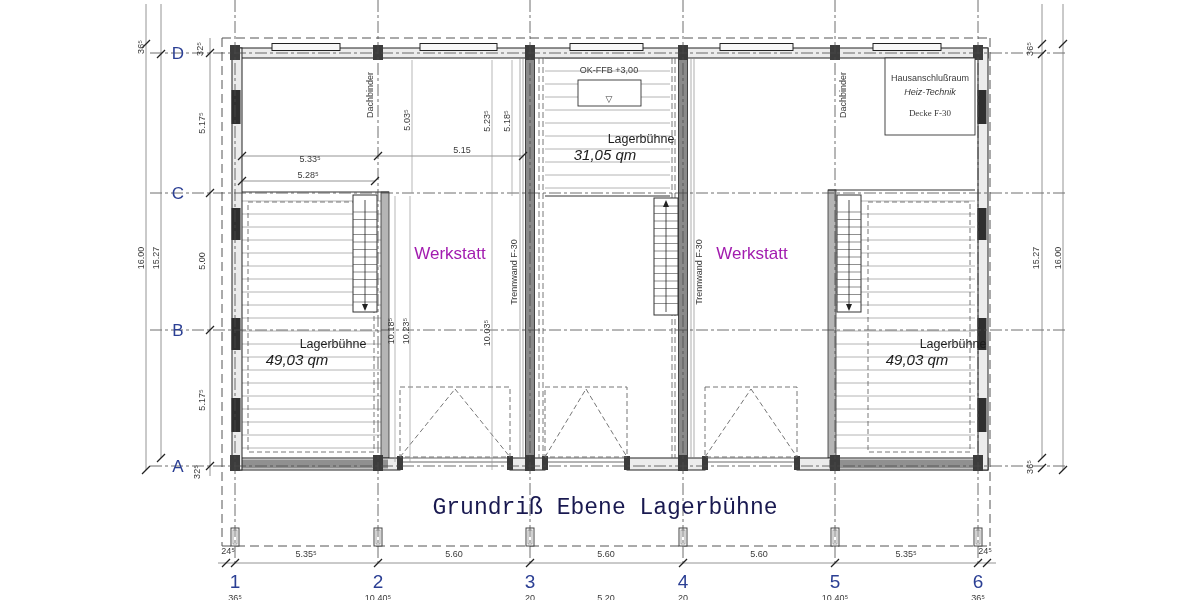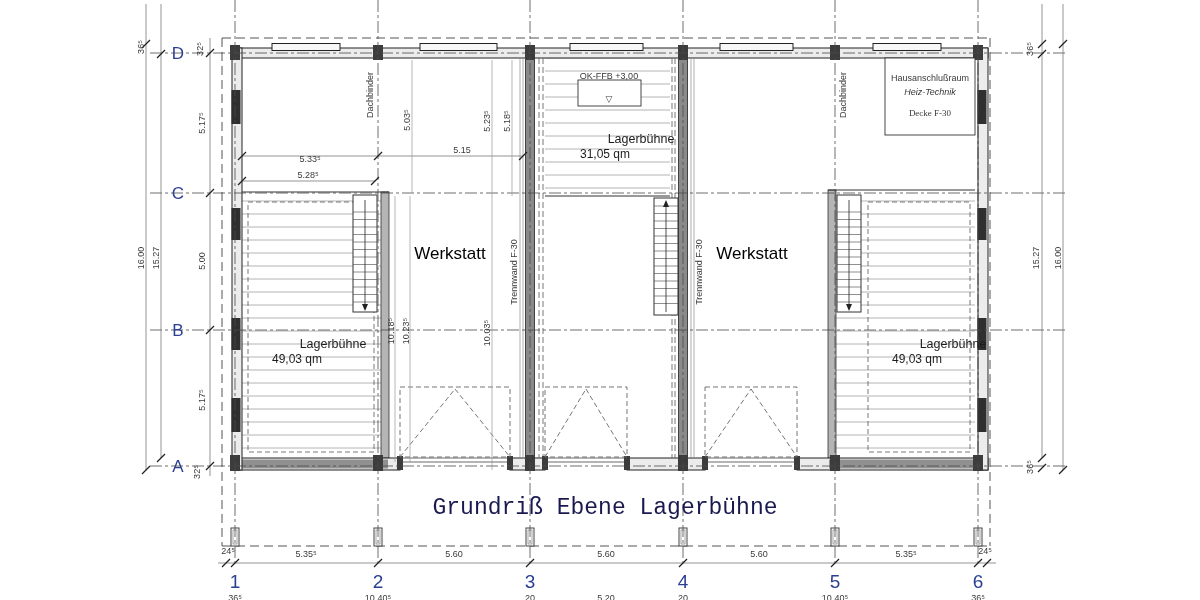--- a/index.html
+++ b/index.html
@@ -3,22 +3,22 @@
 <meta charset="utf-8">
 <style>
   html,body{margin:0;padding:0;background:#fff;}
   #plan{position:relative;width:1200px;height:600px;background:#ffffff;overflow:hidden;
         font-family:"Liberation Sans","DejaVu Sans",sans-serif;}
   #plan svg{position:absolute;left:0;top:0;}
   .lbl{position:absolute;white-space:nowrap;color:#3d3d3d;transform:translate(-50%,-50%);
        line-height:1;letter-spacing:0;}
   .rot{transform:translate(-50%,-50%) rotate(-90deg);}
   .dim{font-size:9px;color:#3a3a3a;}
-  .room{font-size:17px;color:#000000;}
-  .sub{font-size:12px;color:#1c1c1c;}
+  .room{font-size:17px;color:#a21caf;}
+  .sub{font-size:15px;color:#1c1c1c;font-style:italic;}
   .mid{font-size:12.5px;color:#1c1c1c;margin-left:36px;}
   .blue{color:#2b3f94;}
   .gl{font-size:17px;}
   .gn{font-size:19px;}
   .title{font-size:23px;color:#191950;}
   .tiny{font-size:9px;color:#3a3a3a;}
 </style>
 </head>
 <body>
 
@@ -282,21 +282,21 @@
   <div class="lbl mid" style="left:297px;top:344px;">Lagerbühne</div>
   <div class="lbl sub" style="left:297px;top:359px;">49,03 qm</div>
   <div class="lbl mid" style="left:605px;top:139px;">Lagerbühne</div>
   <div class="lbl sub" style="left:605px;top:154px;">31,05 qm</div>
   <div class="lbl mid" style="left:917px;top:344px;">Lagerbühne</div>
   <div class="lbl sub" style="left:917px;top:359px;">49,03 qm</div>
   <div class="lbl tiny" style="left:930px;top:78px;">Hausanschlußraum</div>
   <div class="lbl tiny" style="left:930px;top:92px;font-style:italic;">Heiz-Technik</div>
   <div class="lbl tiny" style="left:930px;top:113px;font-family:Liberation Serif, serif;">Decke F-30</div>
 
-  <div class="lbl tiny" style="left:609px;top:76px;">OK-FFB +3,00</div>
+  <div class="lbl tiny" style="left:609px;top:70px;">OK-FFB +3,00</div>
   <div class="lbl tiny" style="left:609px;top:99px;">▽</div>
 
   <div class="lbl rot tiny" style="left:370px;top:95px;">Dachbinder</div>
   <div class="lbl rot tiny" style="left:843px;top:95px;">Dachbinder</div>
   <div class="lbl rot tiny" style="left:514px;top:272px;">Trennwand F-30</div>
   <div class="lbl rot tiny" style="left:699px;top:272px;">Trennwand F-30</div>
 
   <div class="lbl dim" style="left:228px;top:551px;">24⁵</div>
   <div class="lbl dim" style="left:306px;top:554px;">5.35⁵</div>
   <div class="lbl dim" style="left:454px;top:554px;">5.60</div>

